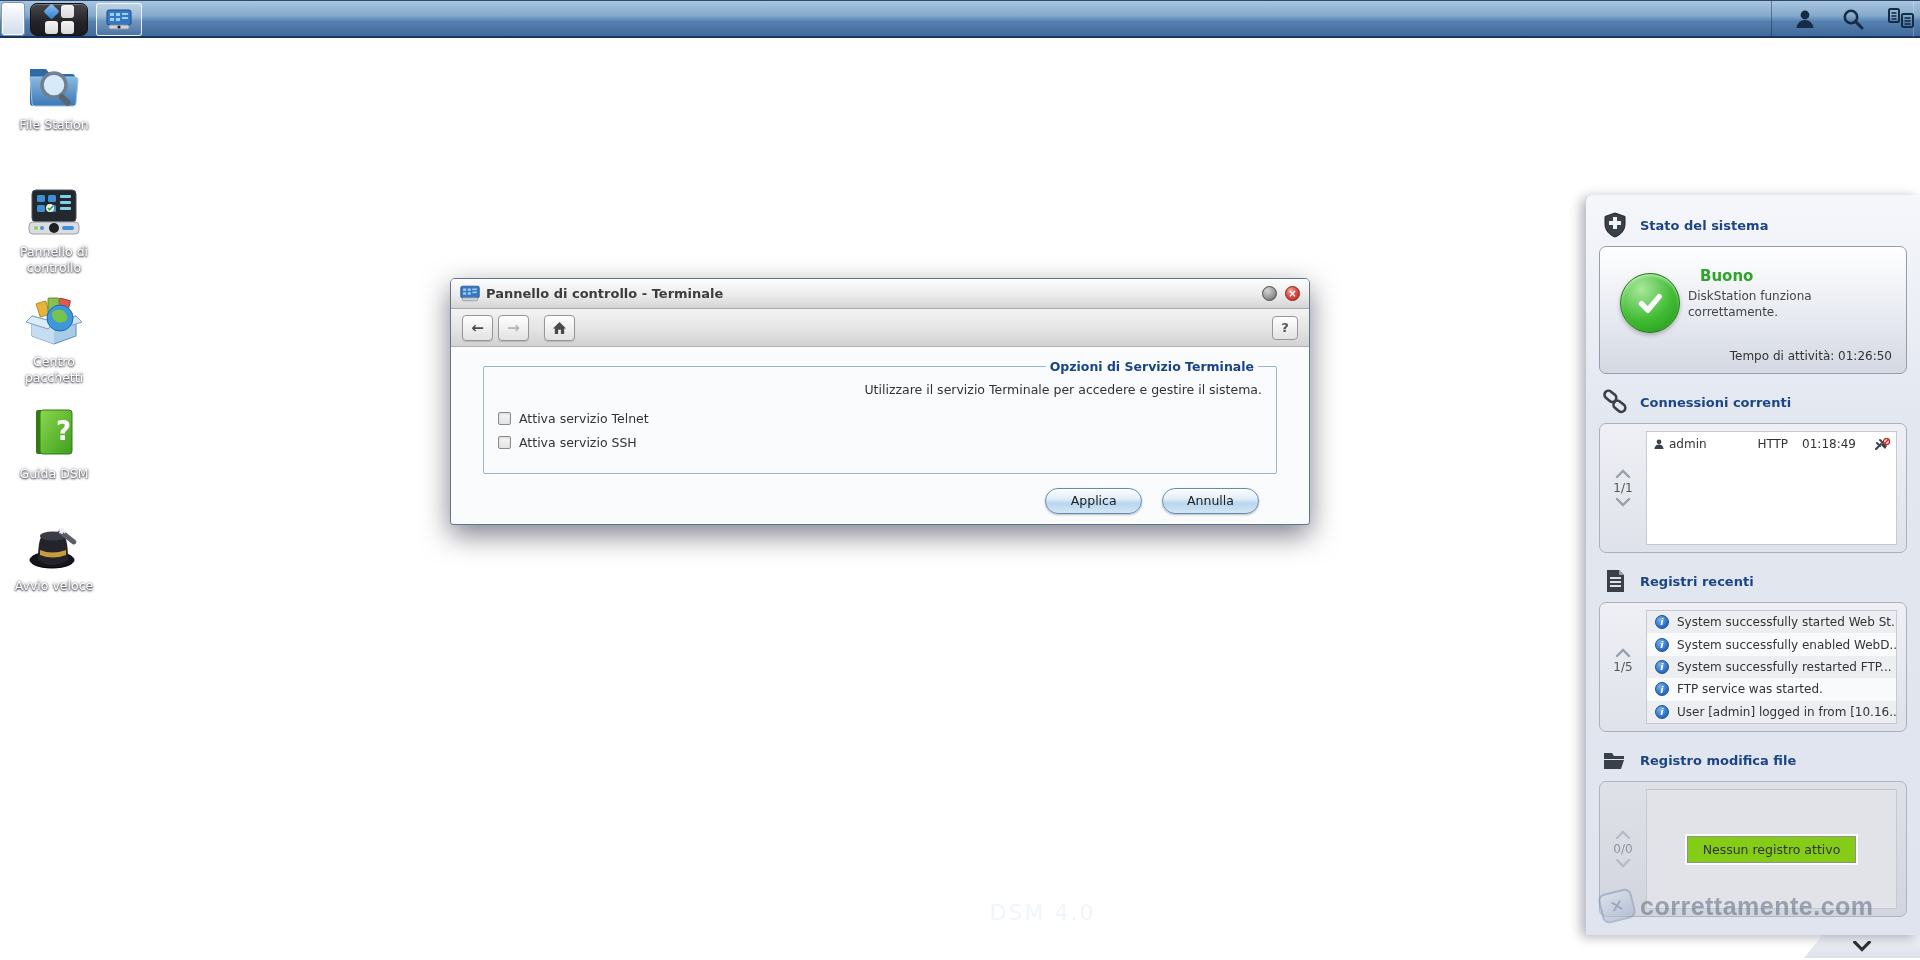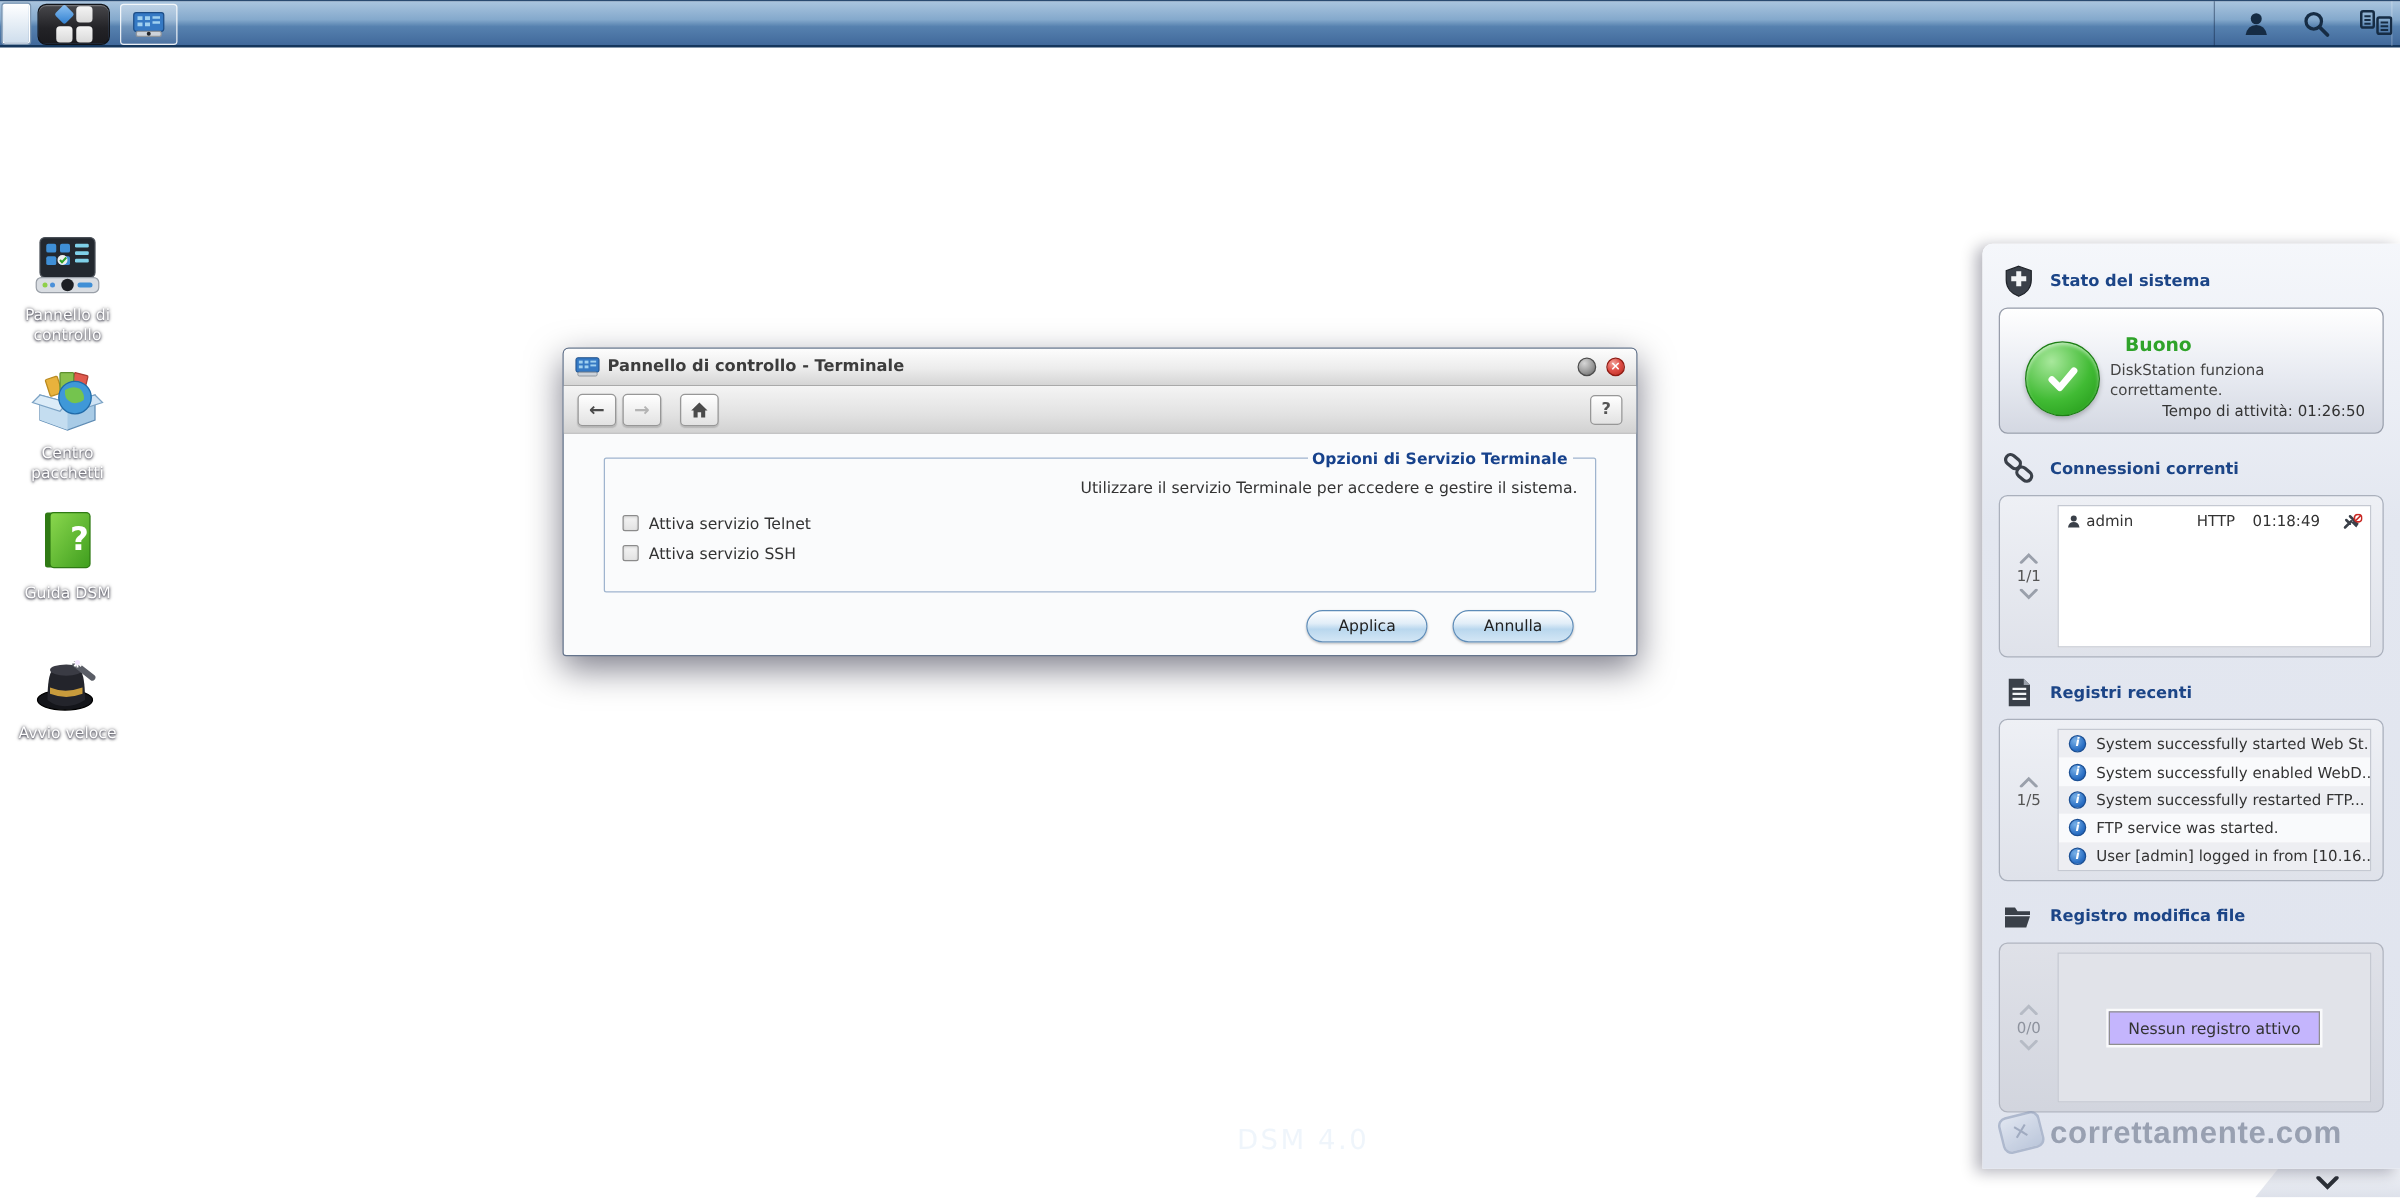--- a/index.html
+++ b/index.html
@@ -91,21 +91,21 @@
 
   
   .widgets { position:absolute; left:1586px; top:195px; width:334px; height:740px;
     background:linear-gradient(180deg,#f5f7fb,#e3e7f0 30%,#e0e4ee);
     border-radius:8px 0 0 0; box-shadow:-5px 2px 12px rgba(0,0,30,.3);
     padding-top:10px; z-index:30; }
   .w-head { display:flex; align-items:center; gap:12px; padding:7px 16px 6px; }
   .w-head .w-ic { width:26px; height:26px; }
   .w-title { font-weight:bold; font-size:13px; color:#1c4587; }
   .card { margin:2px 13px 8px; border-radius:7px; }
-  .status-card { height:101px; border:1px solid #979daa;
+  .status-card { height:128px; border:1px solid #979daa;
     background:linear-gradient(180deg,#ffffff,#e7eaf1 55%,#d4d8e2); position:relative; }
   .green-orb { position:absolute; left:20px; top:26px; width:60px; height:60px; border-radius:50%;
     background:radial-gradient(circle at 35% 26%, #a8e89c, #41bb34 55%, #1e9414);
     border:1px solid #1d7d15; box-shadow:0 2px 4px rgba(0,0,0,.25), inset 0 2px 3px rgba(255,255,255,.5);
     display:flex; align-items:center; justify-content:center; }
   .status-word { position:absolute; left:100px; top:20px; font-size:15px; font-weight:bold; color:#2fa32a; }
   .status-msg { position:absolute; left:88px; top:42px; width:160px; font-size:12px; color:#444; line-height:1.3; }
   .uptime { position:absolute; right:14px; bottom:10px; font-size:12px; color:#333; }
   .pager-card { height:130px; border:1px solid #aab0bc;
     background:linear-gradient(180deg,#eef0f5,#dfe2ea); display:flex; }
@@ -125,21 +125,21 @@
   .log-row:nth-child(odd) { background:#edeef2; }
   .log-row:nth-child(even) { background:#f9fafc; }
   .info-ic { width:14px; height:14px; border-radius:50%; flex:0 0 14px;
     background:radial-gradient(circle at 35% 30%, #7ab2e8, #2a6fc4 65%, #1d59a6);
     border:1px solid #1b4f94; color:#fff; font-size:9.5px; font-weight:bold; font-style:italic;
     display:flex; align-items:center; justify-content:center; line-height:1; }
   .filelog-card { height:136px; border:1px solid #b0b4bf;
     background:linear-gradient(180deg,#dfe1e8,#d2d5de); display:flex; }
   .filelog-body { flex:1; margin:7px 9px 7px 0; background:#e1e3e9; border:1px solid #c5c9d2;
     display:flex; align-items:center; justify-content:center; }
-  .empty-box { padding:5px 15px; background:#c4b5fd; border:1px solid #8f8f8f;
+  .empty-box { padding:5px 15px; background:#84cc16; border:1px solid #8f8f8f;
     box-shadow:0 0 0 2px rgba(255,255,255,.8); font-size:12.5px; color:#333; }
   .xw-mark { position:absolute; left:14px; bottom:14px; display:flex; align-items:center;
     gap:6px; opacity:.55; pointer-events:none; }
   .xw-logo { width:34px; height:30px; border-radius:7px; transform:rotate(-14deg);
     background:linear-gradient(160deg,#dfe6f2,#9fb0cc); border:2px solid #8796b4;
     display:flex; align-items:center; justify-content:center;
     color:#6d7d9c; font-weight:bold; font-size:17px; }
   .xw-text { font-size:25px; font-weight:bold; color:#5f6a80; letter-spacing:.5px;
     font-family:"Liberation Sans",sans-serif; }
   .collapse-tab { position:absolute; right:0; top:935px; width:116px; height:23px;
@@ -154,20 +154,35 @@
   .brand-mark .b2 { color:rgba(255,255,255,.85); }
   .brand-mark .b3 { color:rgba(225,236,248,.55); margin-left:10px; letter-spacing:2px; }
 
   svg { display:block; }
 </style>
 </head>
 <body>
 
 <div class="desktop">
 
+  <div class="d-icon" style="top:55px;">
+    <svg class="ig" viewBox="0 0 60 58">
+      <defs>
+          <linearGradient id="fold" x1="0" y1="0" x2="0" y2="1">
+        <stop offset="0" stop-color="#8cb8e2"></stop>
+            <stop offset="1" stop-color="#3b78b4"></stop>
+          </linearGradient>
+        </defs>
+      <path d="M6 14 h16 l4 5 h22 a3 3 0 0 1 3 3 v26 a3 3 0 0 1 -3 3 H9 a3 3 0 0 1 -3 -3 Z" fill="#2f6aa6"></path>
+      <path d="M6 22 h45 a3 3 0 0 1 3 3 l-2 23 a3 3 0 0 1 -3 3 H11 a3 3 0 0 1 -3 -3 Z" fill="url(#fold)" stroke="#9cc4e8" stroke-width="1"></path>
+      <circle cx="30" cy="30" r="12" fill="#dceefc" stroke="#6f7f8e" stroke-width="3.5" opacity=".95"></circle>
+      <rect x="38" y="38" width="14" height="6" rx="3" transform="rotate(45 38 38)" fill="#5a6672"></rect>
+    </svg>
+    <div class="lbl">File Station</div>
+  </div>
 
   <div class="d-icon" style="top:182px;">
     <svg class="ig" viewBox="0 0 60 58">
       <rect x="8" y="8" width="44" height="32" rx="4" fill="#23282f" stroke="#4a5058"></rect>
       <g fill="#3f8fd6">
           <rect x="13" y="13" width="8" height="7" rx="1.5"></rect>
           <rect x="24" y="13" width="8" height="7" rx="1.5"></rect>
           <rect x="13" y="23" width="8" height="7" rx="1.5"></rect>
           <rect x="24" y="23" width="8" height="7" rx="1.5"></rect>
         </g>

